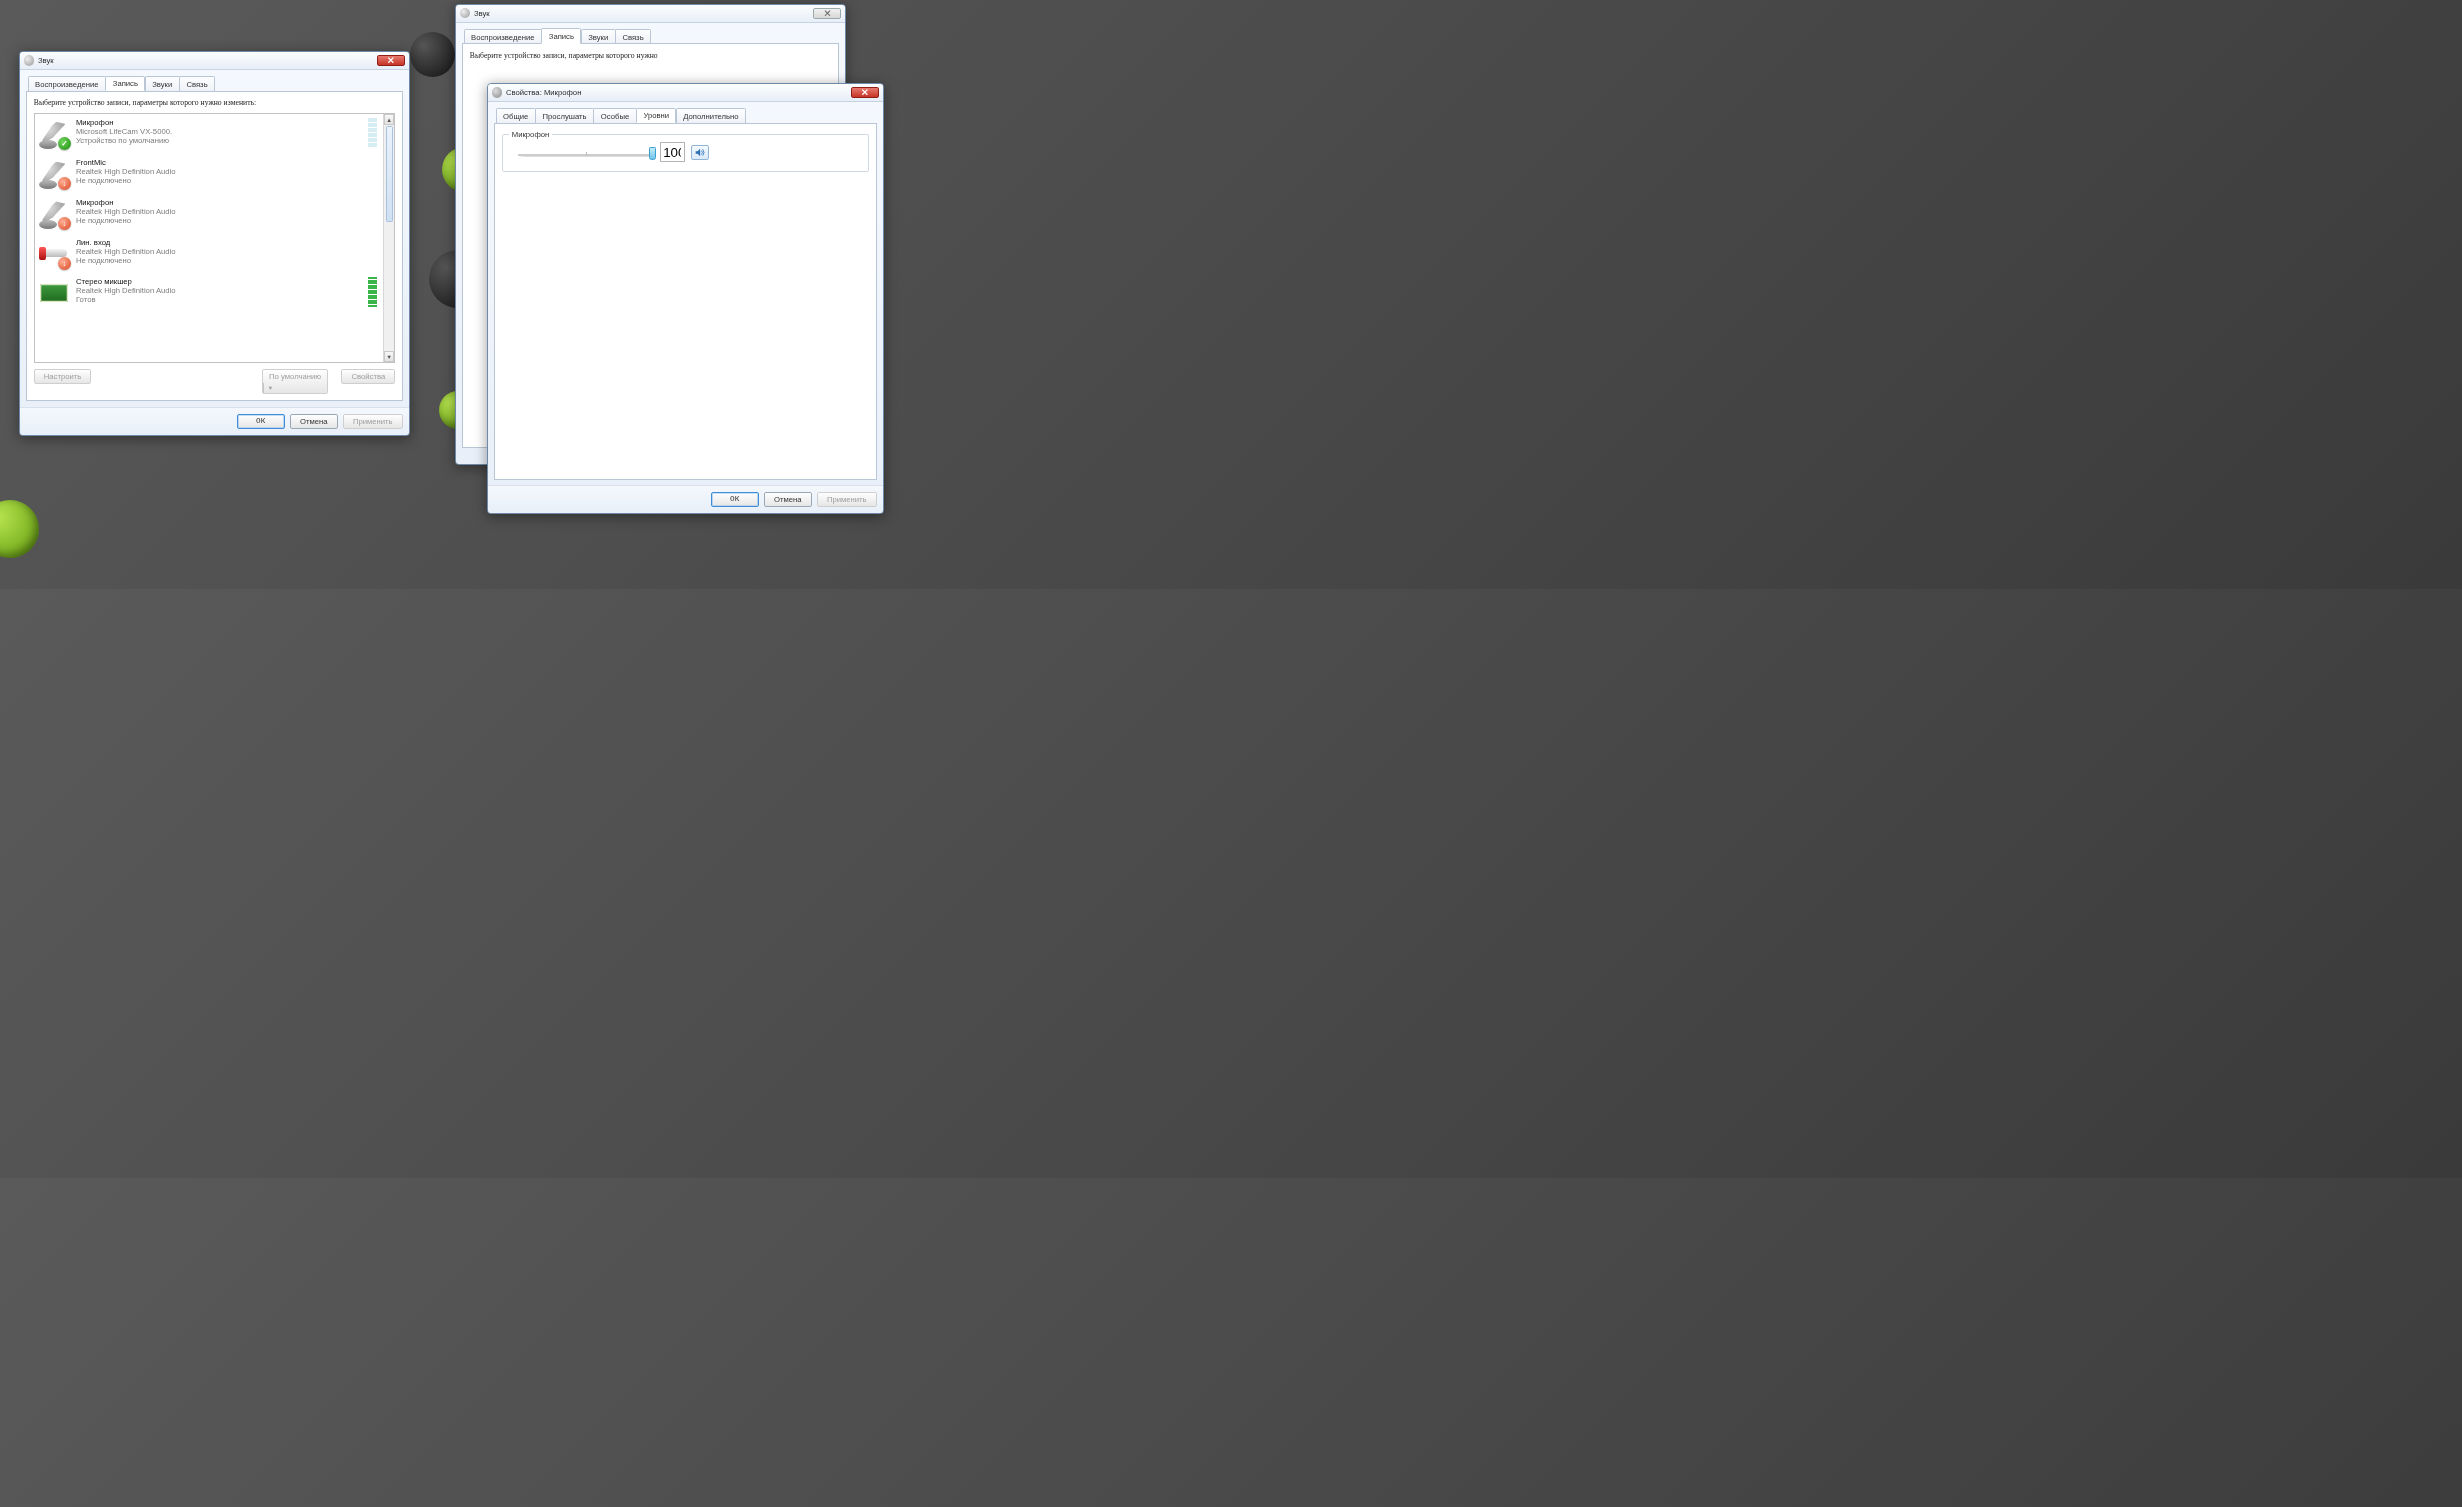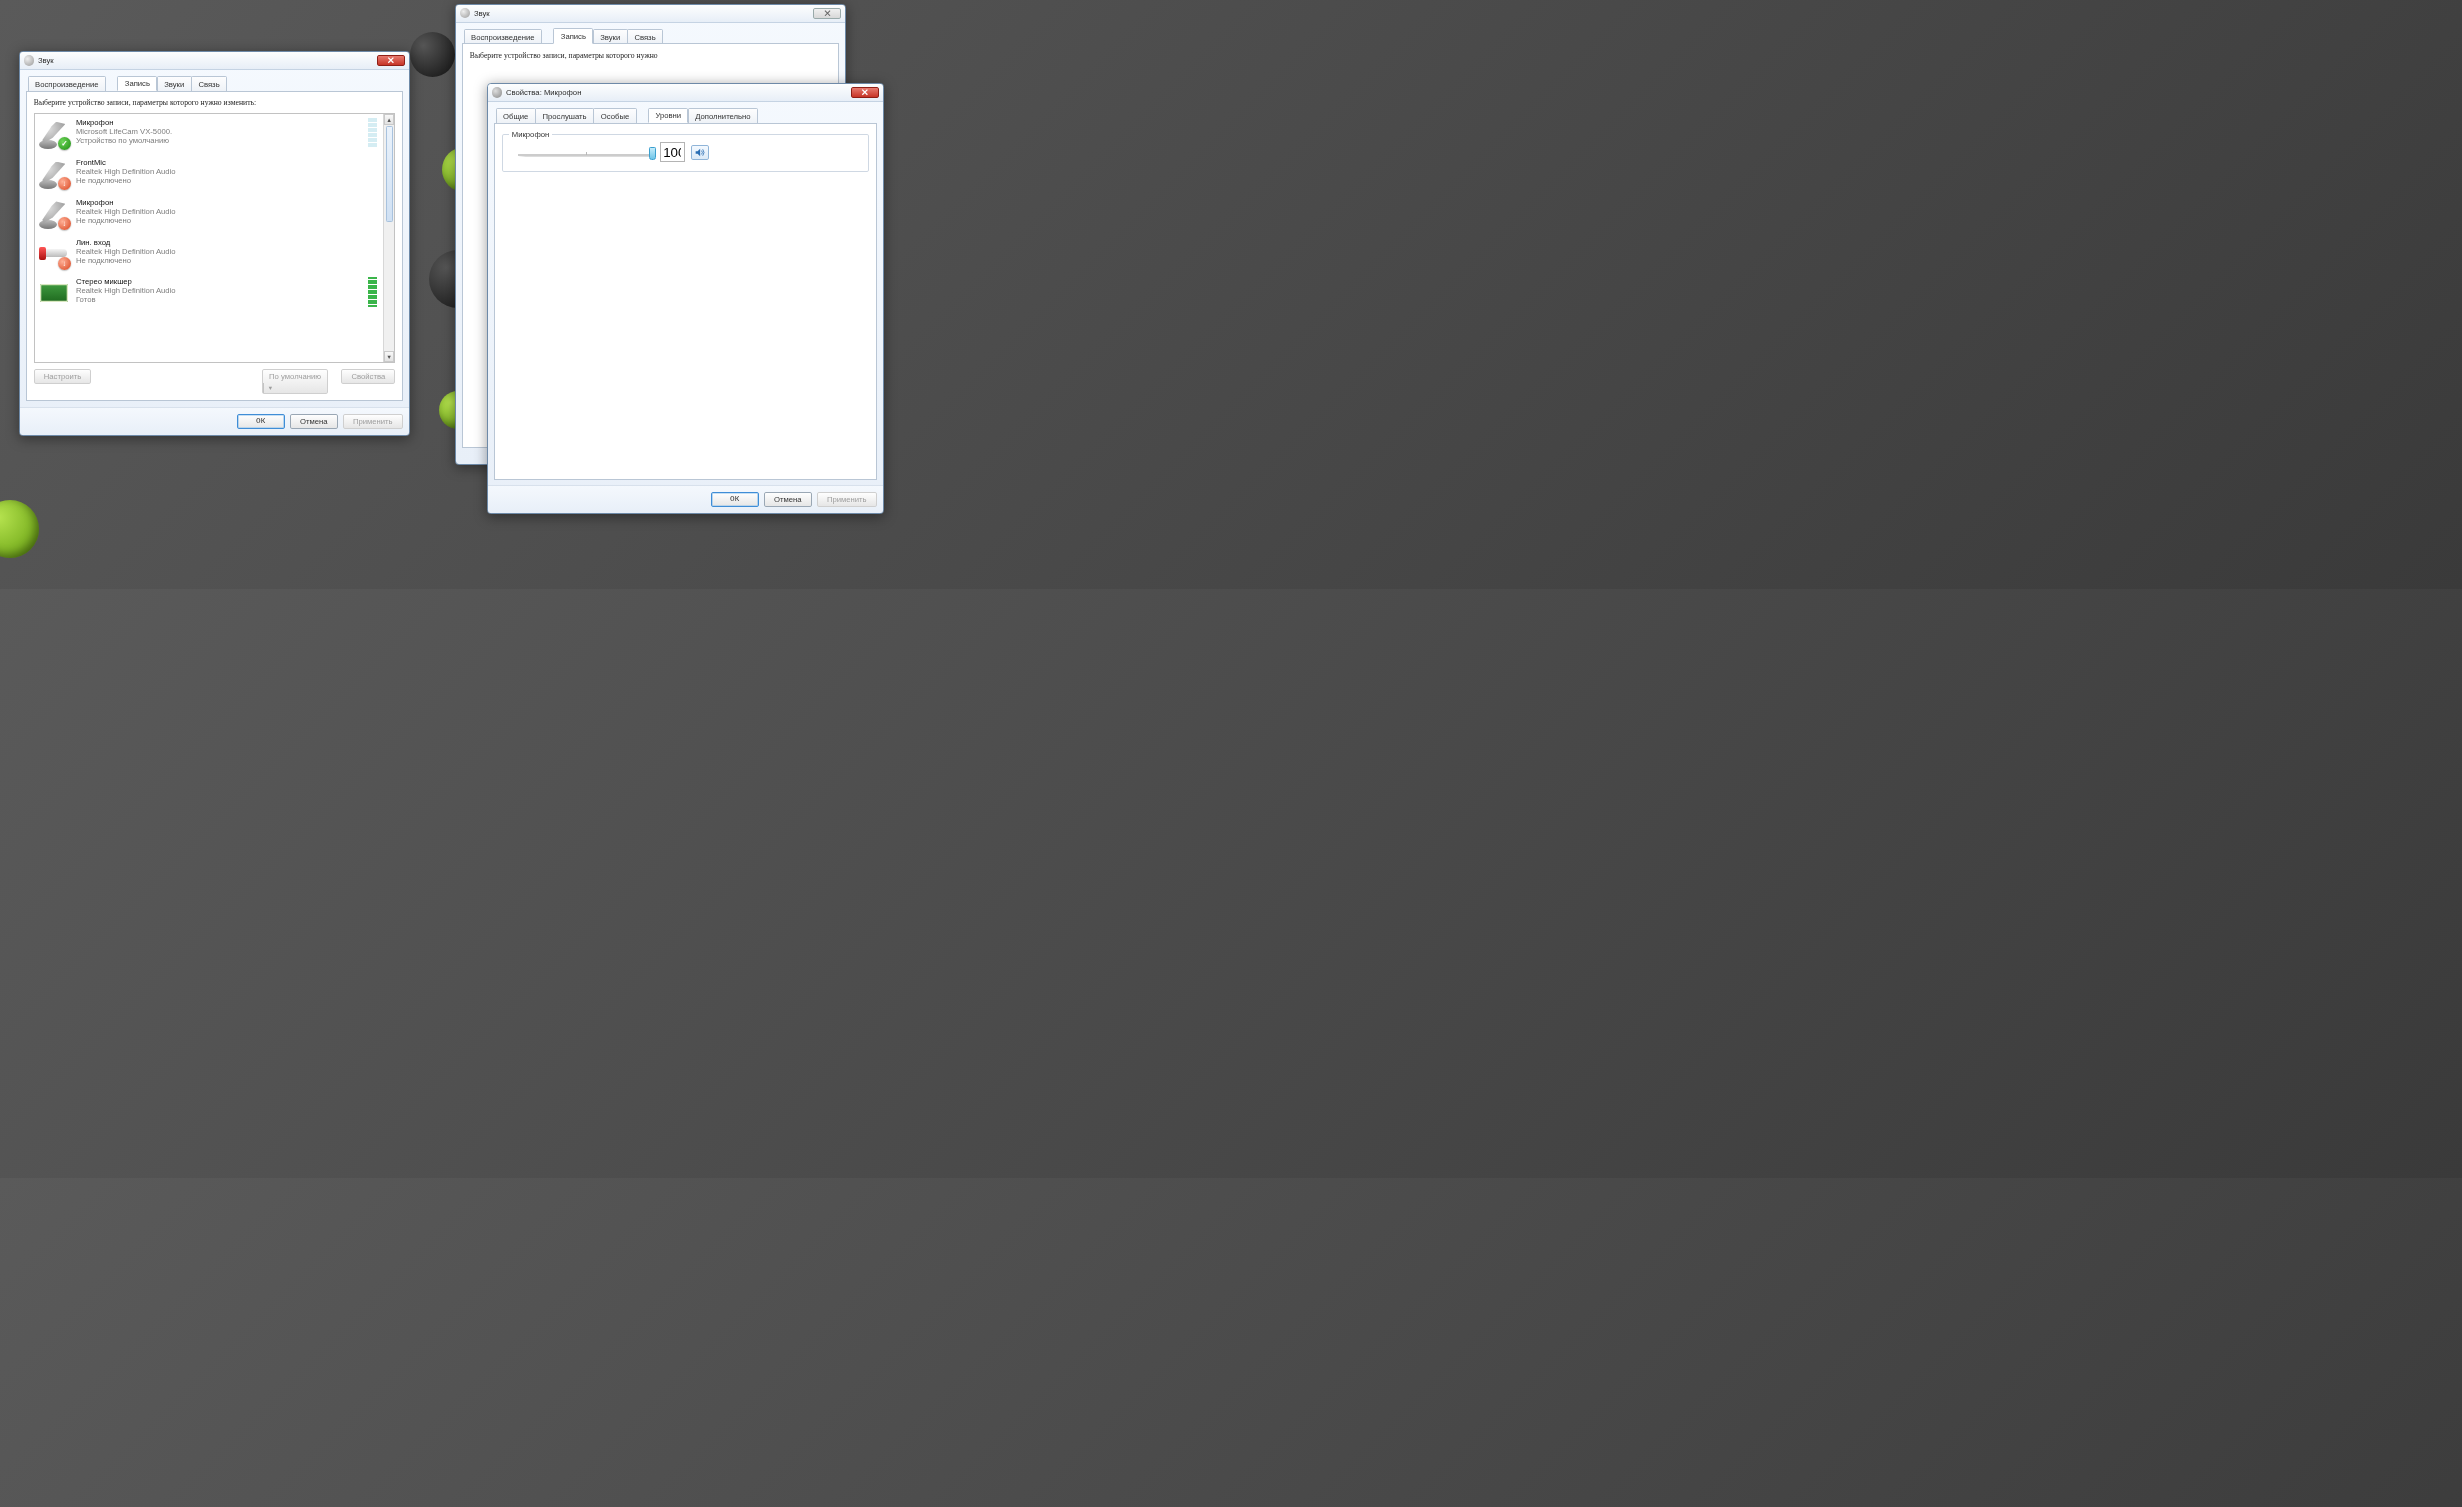--- a/index.html
+++ b/index.html
@@ -83,21 +83,20 @@
     margin-right: -0.6px;
     color: #333;
     cursor: pointer;
     position: relative;
     top: 0.6px;
   }
   .tab.active {
     background: #fff;
     border-bottom: 0.6px solid #fff;
     z-index: 2;
-    margin-left: 12px;
   }
   .tabpanel {
     border: 0.6px solid #b9c6d5;
     border-top: none;
     background: #fff;
     padding: 6.4px;
   }
   .instructions { color: #222; margin-bottom: 5.1px; line-height: 1.3; font-family: Liberation Serif, serif; }
 
   .device-list {

